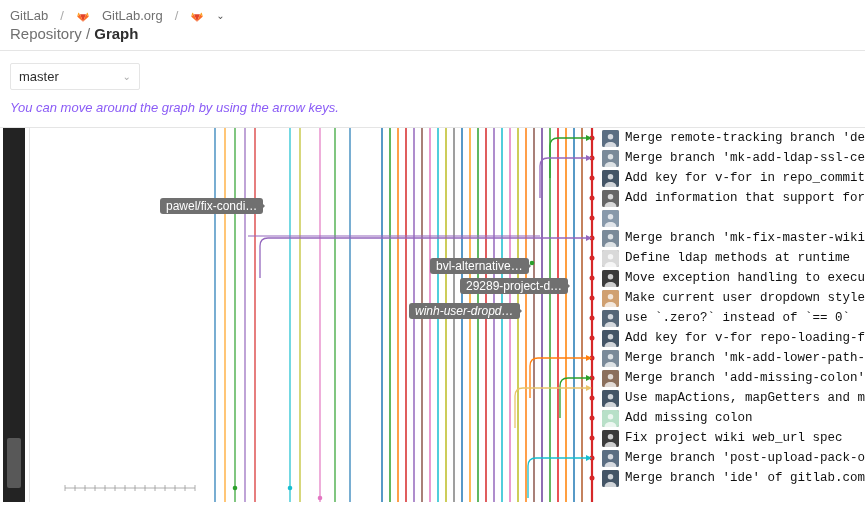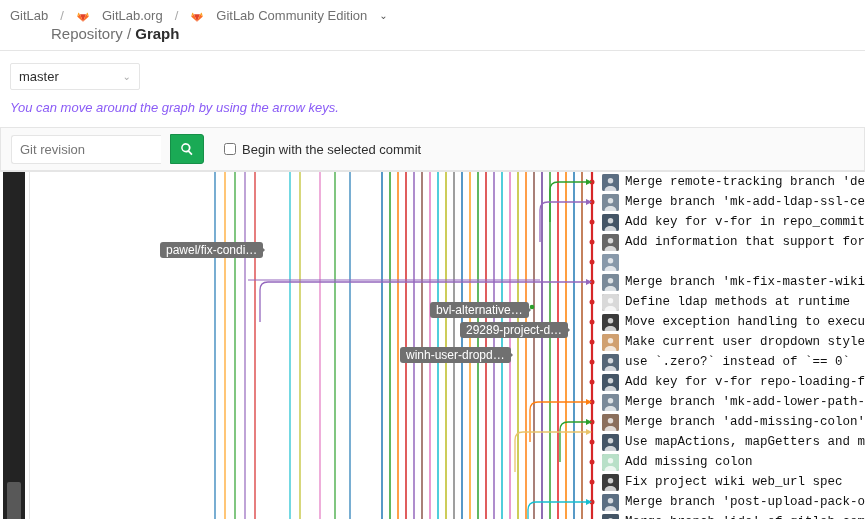--- a/index.html
+++ b/index.html
@@ -8,21 +8,21 @@
 
 
 .breadcrumb-row { padding: 8px 10px 2px 10px; display: flex; align-items: center; gap: 12px; font-size: 13px; }
 .breadcrumb-row .bc-link { color: #707070; }
 .breadcrumb-row .bc-sep { color: #aaa; }
 .fox-icon { width: 14px; height: 14px; display: inline-block; vertical-align: -2px; }
 .fox-icon svg { width: 100%; height: 100%; }
 .chevron-small { font-size: 10px; color: #555; }
 
 
-.subheader { padding: 0 10px 8px 10px; font-size: 15px; font-weight: 600; margin-left: 41px; }
+.subheader { padding: 0 10px 8px 10px; font-size: 15px; font-weight: 600; }
 .subheader .sub1 { color: #707070; font-weight: 400; }
 .subheader .sub2 { color: #2e2e2e; }
 .divider { border-bottom: 1px solid #e5e5e5; margin-bottom: 12px; }
 
 
 .controls-row { padding: 0 10px; }
 .branch-dd { display: inline-flex; align-items: center; justify-content: space-between; border: 1px solid #e5e5e5; border-radius: 2px; padding: 5px 8px; width: 130px; font-size: 13px; background: #fff; color: #2e2e2e; cursor: pointer; }
 .branch-dd .chev { color: #aaa; font-size: 10px; }
 
 
@@ -73,52 +73,39 @@
     <span class="bc-link">GitLab.org</span>
     <span class="bc-sep">/</span>
     <span class="fox-icon">
       <svg viewBox="0 0 24 24">
           <path fill="#e24329" d="M12 22 7 9h10z"></path>
           <path fill="#fc6d26" d="M12 22 2 13l5-4z"></path>
           <path fill="#fc6d26" d="M12 22 22 13l-5-4z"></path>
           <path fill="#fca326" d="M2 13 4 6l3 3zM22 13 20 6l-3 3z"></path>
         </svg>
     </span>
-    <span class="bc-link">GitLab Community Edition</span>
     <span class="chevron-small">⌄</span>
   </div>
 
   <div class="subheader">
     <span class="sub1">Repository</span>
     <span class="sub1"> / </span>
     <span class="sub2">Graph</span>
   </div>
   <div class="divider"></div>
 
   <div class="controls-row">
     <div class="branch-dd">
       <span>master</span>
       <span class="chev">⌄</span>
     </div>
   </div>
 
   <div class="hint">You can move around the graph by using the arrow keys.</div>
 
-  <div class="search-bar">
-    <input class="search-input" placeholder="Git revision" style="">
-    <button class="search-btn">
-      <svg viewBox="0 0 16 16">
-          <path d="M6.5 1a5.5 5.5 0 014.23 9.02l3.63 3.63-1.41 1.41-3.63-3.63A5.5 5.5 0 116.5 1zm0 2a3.5 3.5 0 100 7 3.5 3.5 0 000-7z"></path>
-        </svg>
-    </button>
-    <label class="checkbox-label">
-      <input type="checkbox" style="">
-      <span>Begin with the selected commit</span>
-    </label>
-  </div>
 
   <div class="graph-area">
     <div class="scroll-placeholder">
       <div class="scroll-track"></div>
       <div class="scroll-knob"></div>
     </div>
 
     <svg class="graph-svg">
         <line x1="352" x2="352" y1="0" y2="375" stroke="#1f77b4" stroke-width="1.5"></line>
         <line x1="360" x2="360" y1="0" y2="375" stroke="#2ca02c" stroke-width="1.5"></line>
@@ -211,21 +198,21 @@
         <line x1="135" x2="135" y1="357" y2="363" stroke="#999" stroke-width="0.8"></line>
         <line x1="145" x2="145" y1="357" y2="363" stroke="#999" stroke-width="0.8"></line>
         <line x1="155" x2="155" y1="357" y2="363" stroke="#999" stroke-width="0.8"></line>
         <line x1="165" x2="165" y1="357" y2="363" stroke="#999" stroke-width="0.8"></line>
       </svg>
 
     <div id="tags-layer">
         <div class="branch-tag" style="left: 160px; top: 70px;">pawel/fix-condi…</div>
         <div class="branch-tag" style="left: 430px; top: 130px;">bvl-alternative…</div>
         <div class="branch-tag" style="left: 460px; top: 150px;">29289-project-d…</div>
-        <div class="branch-tag" style="left: 400px; top: 175px;">winh-user-dropd…</div>
+        <div class="branch-tag" style="left: 409px; top: 175px; font-style: italic;">winh-user-dropd…</div>
       </div>
 
     <div class="commit-list" id="commit-list">
         <div class="commit-row">
           <span class="avatar">
             <svg viewBox="0 0 20 20">
               <rect width="20" height="20" fill="#5b6e82"></rect>
               <circle cx="10" cy="8" r="3.2" fill="rgba(255,255,255,0.75)"></circle>
               <path d="M3 20c0-4 3-6 7-6s7 2 7 6z" fill="rgba(255,255,255,0.75)"></path>
             </svg>

